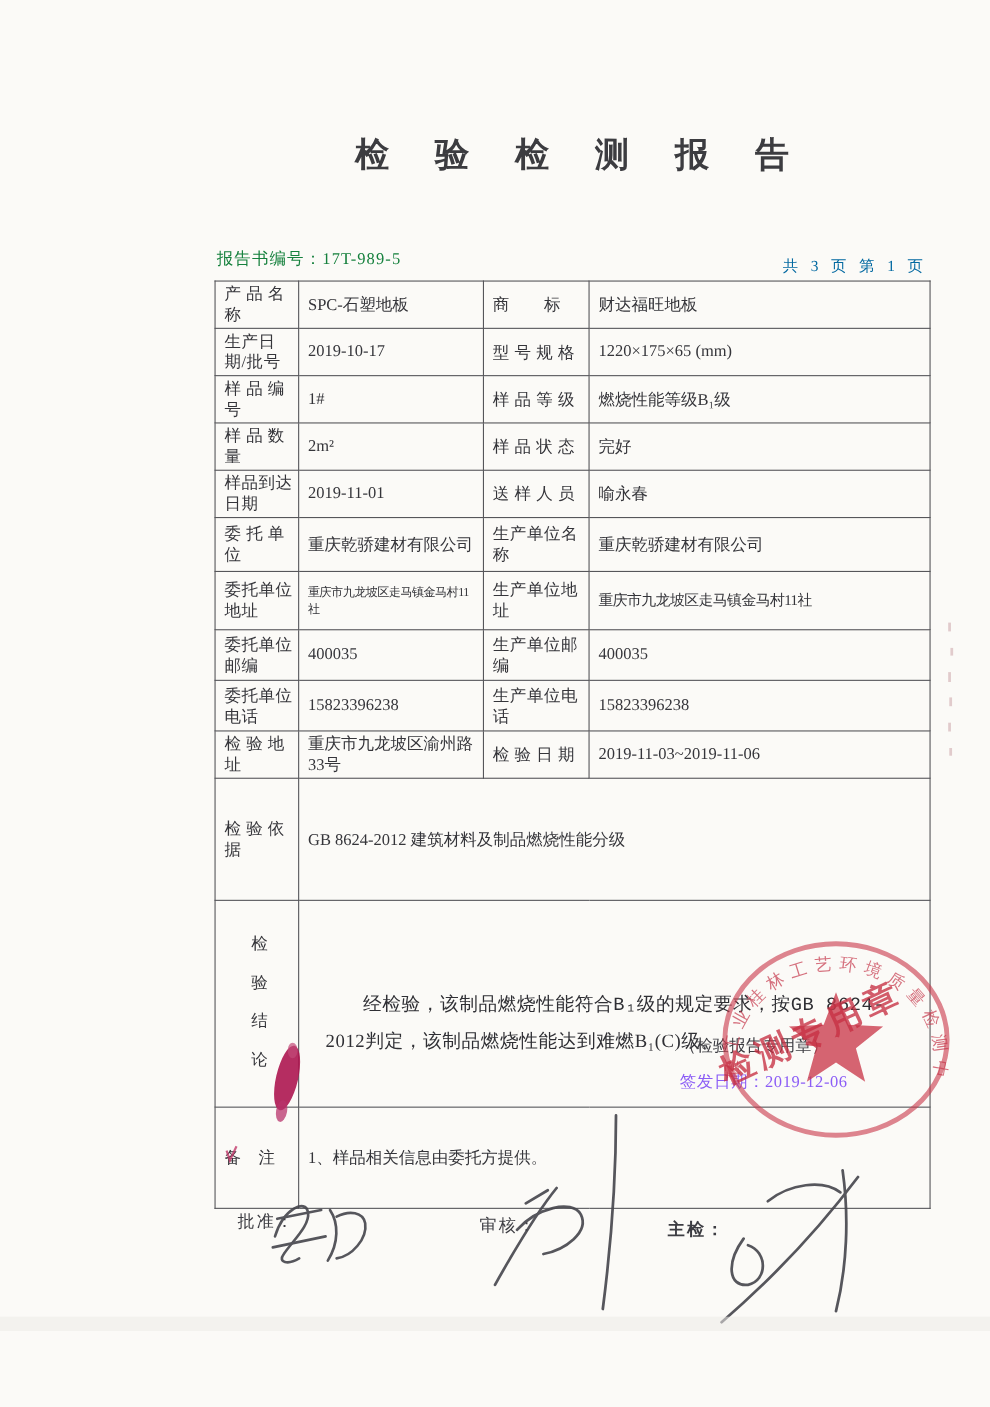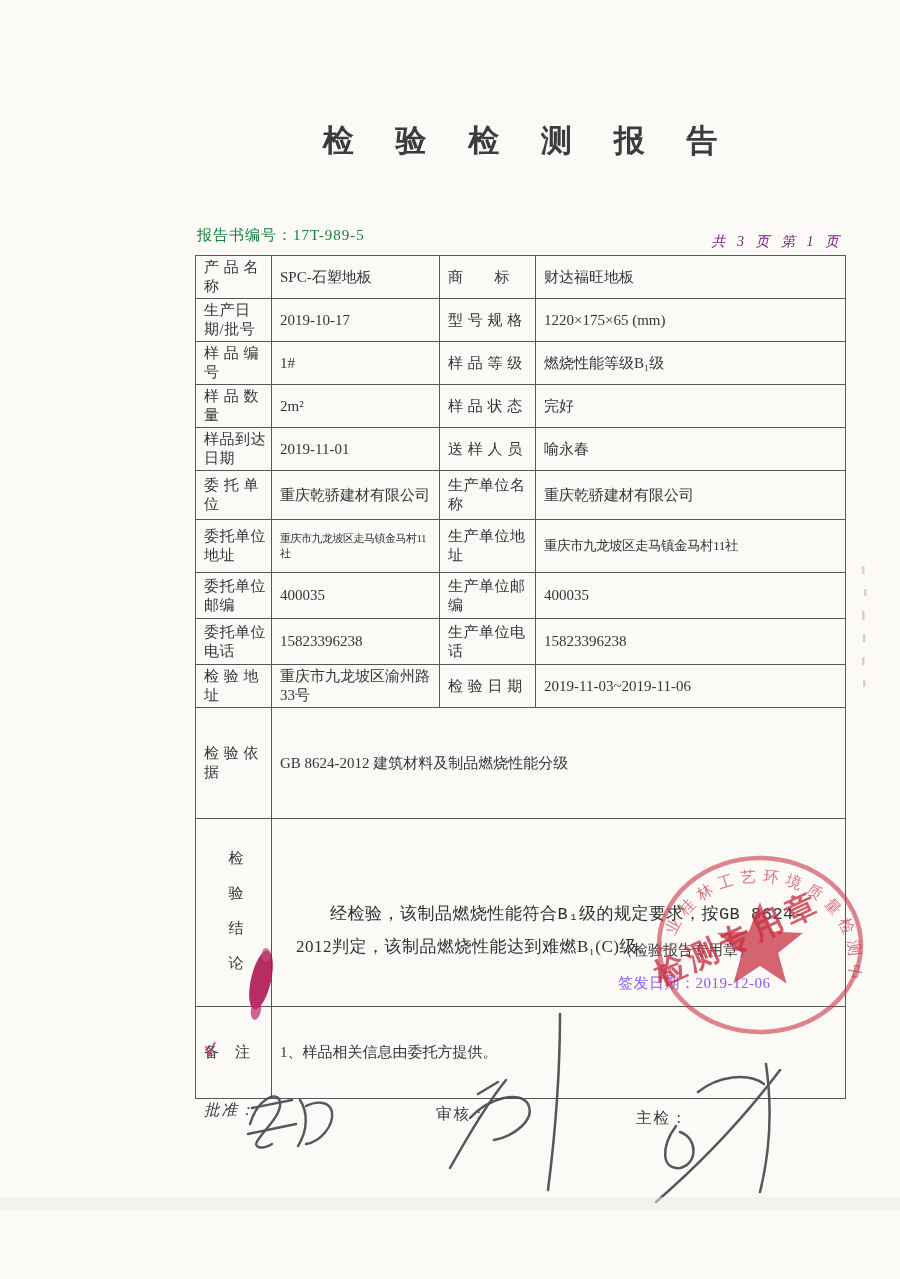--- a/index.html
+++ b/index.html
@@ -10,21 +10,21 @@
     color:#38383d;overflow:hidden;
   }
   .page{position:absolute;inset:0;}
 
   .doc-title{
     position:absolute;left:195px;top:120px;width:650px;
     text-align:center;font-size:31px;font-weight:bold;
     letter-spacing:17px;text-indent:17px;color:#3c3c40;
   }
   .report-line{position:absolute;left:197px;top:226px;font-size:15px;color:#15803d;letter-spacing:1px;}
-  .page-info{position:absolute;left:195px;top:233px;width:648px;text-align:right;font-size:14px;letter-spacing:4px;color:#701a75;font-style:italic;}
+  .page-info{position:absolute;left:195px;top:233px;width:648px;text-align:right;font-size:14px;letter-spacing:4px;color:#0369a1;}
 
   table.main{
     position:absolute;left:195px;top:255px;width:650px;
     border-collapse:collapse;table-layout:fixed;
     font-size:15px;color:#35353a;
   }
   table.main td{
     border:1.8px solid #56565a;
     padding:2px 3px 2px 8px;
     vertical-align:middle;overflow:hidden;
@@ -52,23 +52,23 @@
 
   .stamp-svg{position:absolute;left:645px;top:850px;pointer-events:none;}
   .stamp-diagonal{
     position:absolute;left:656px;top:956px;
     transform:rotate(-25deg);transform-origin:0 50%;
     font-size:31px;font-weight:bold;letter-spacing:5px;
     color:rgba(199,48,66,0.78);white-space:nowrap;
   }
 
   .sig-label{position:absolute;font-size:15.5px;letter-spacing:2px;color:#3c3c42;}
-  .sig-approve{left:204px;top:1100px;font-style:italic;}
+  .sig-approve{left:216px;top:1100px;}
   .sig-review{left:436px;top:1104px;}
-  .sig-inspect{left:636px;top:1108px;}
+  .sig-inspect{left:607px;top:1108px;font-weight:bold;}
 
   .ink-svg{position:absolute;left:0;top:0;pointer-events:none;}
   .bottom-band{position:absolute;left:0;top:1197px;width:900px;height:13px;background:#ecebe8;opacity:0.55;}
 </style>
 </head>
 <body>
 
 <div class="page">
 
   <div class="doc-title">检 验 检 测 报 告</div>

